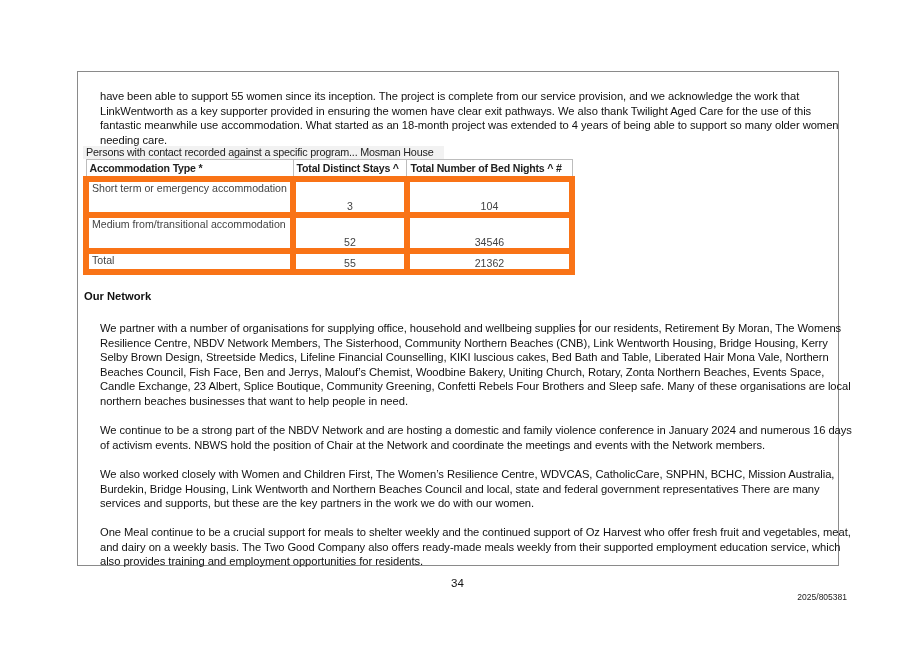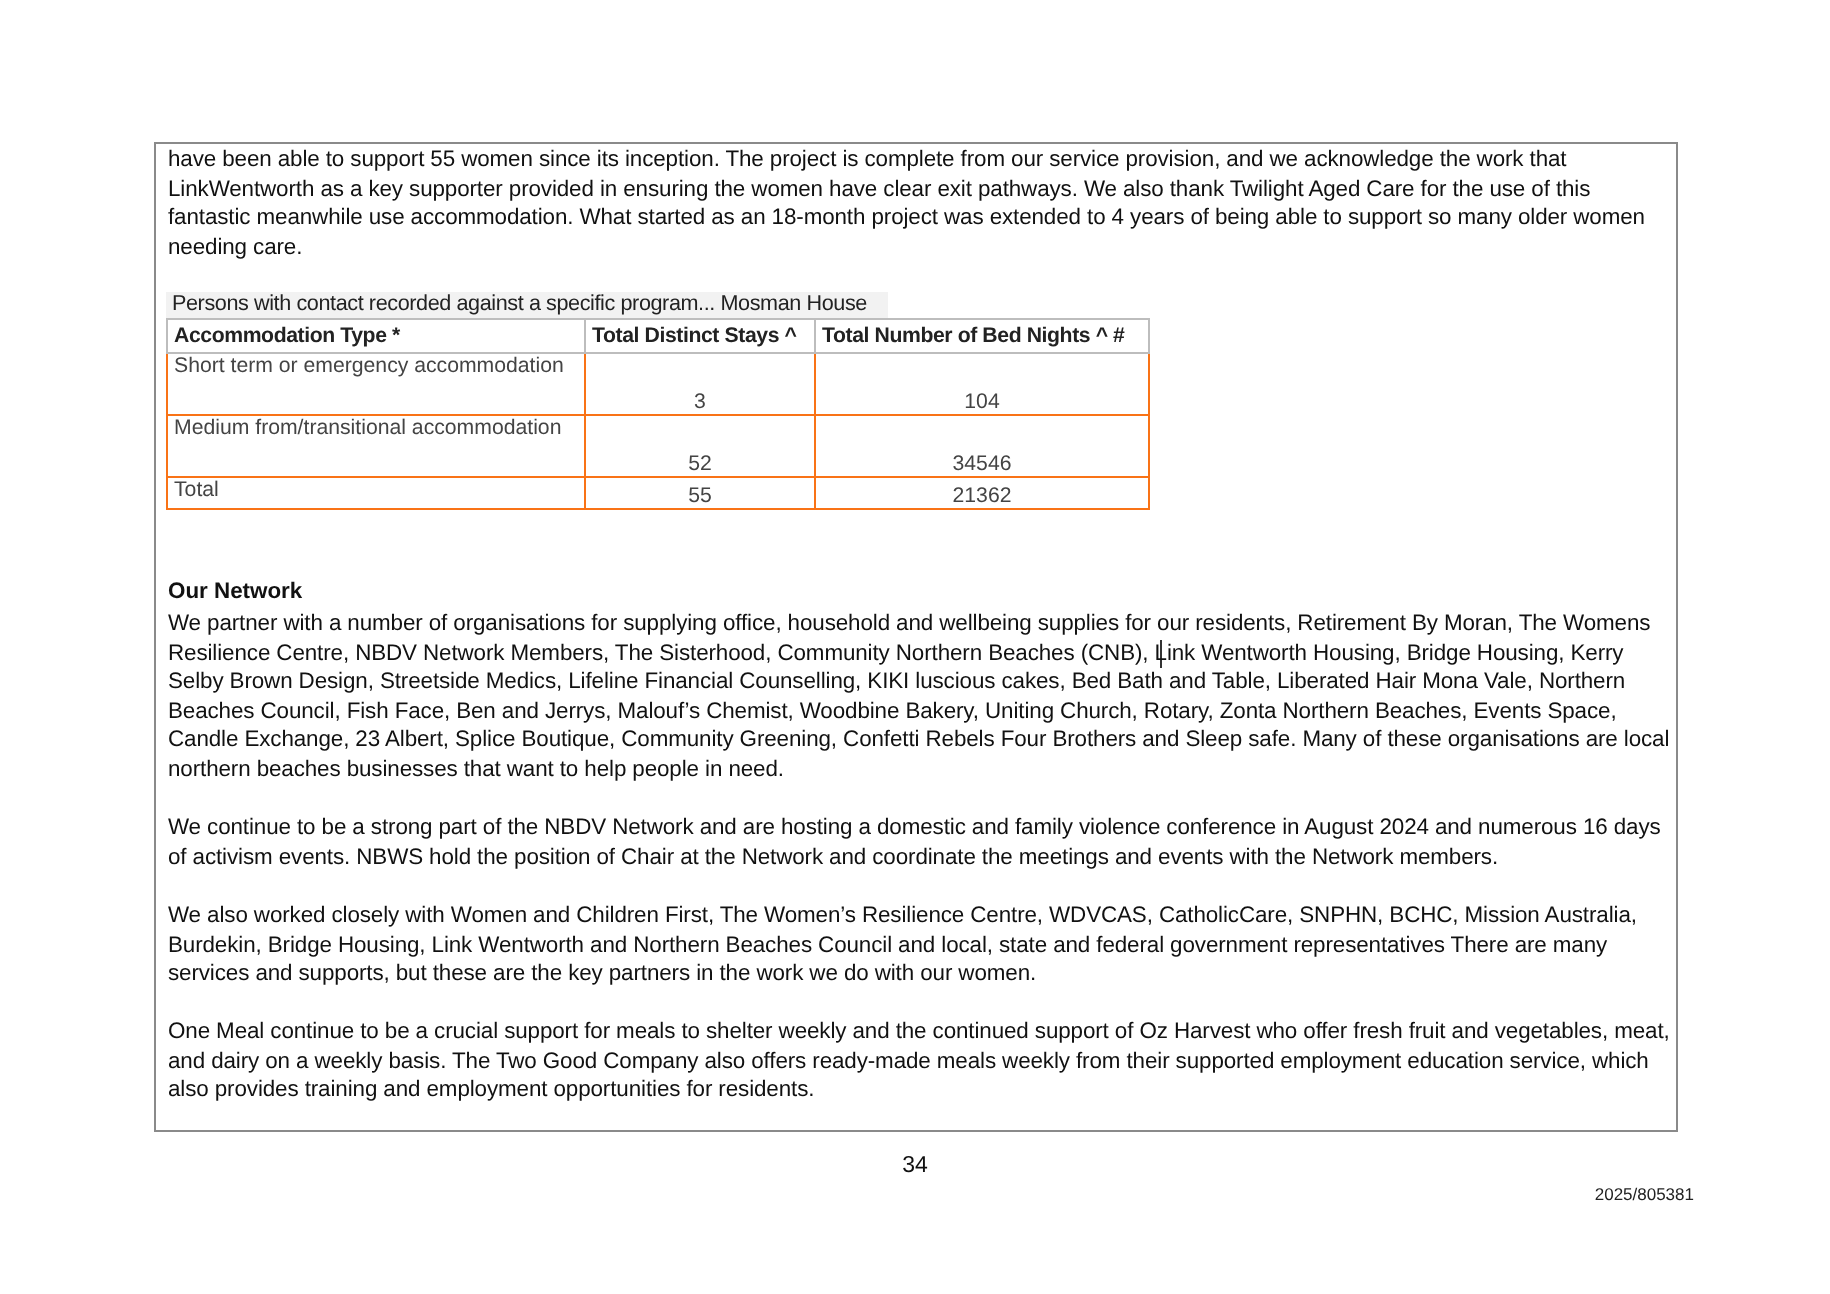--- a/index.html
+++ b/index.html
@@ -1,35 +1,35 @@
 <!DOCTYPE html>
 <html><head>
 <meta charset="utf-8">
 <style>
   html, body { margin: 0; padding: 0; background: #ffffff; }
   body { width: 915px; height: 647px; position: relative; overflow: hidden;
          font-family: "Liberation Sans", sans-serif; color: #111; }
   .page-box { position: absolute; left: 77px; top: 71px; width: 762px; height: 495px;
               border: 1px solid #8a8a8a; box-sizing: border-box; }
   .para { position: absolute; left: 6px; width: 752px; font-size: 11.2px; line-height: 14.6px;
-          margin: 0; letter-spacing: -0.05px; word-spacing: 0px; }
+          margin: 16px; letter-spacing: -0.05px; word-spacing: 0px; }
   .p1 { top: 1px; }
   .heading { position: absolute; left: 6px; top: 218px; font-size: 11.2px; font-weight: bold; margin: 0; }
   .p2 { top: 233px; }
   .p3 { top: 335px; }
   .p4 { top: 379px; }
   .p5 { top: 437px; }
 
   .tbl-wrap { position: absolute; left: 5px; top: 74px; width: 495px; }
   .tbl-caption { font-size: 10.8px; font-weight: normal; color: #222; line-height: 13px; height: 13px;
                  padding-left: 3px; letter-spacing: -0.2px; background: #f2f2f2; width: 358px; }
   table.acc { border-collapse: collapse; width: 492px; font-size: 10.6px; color: #444; }
   table.acc th { font-weight: bold; color: #222; border: 1px solid #bdbdbd; height: 16px; padding: 0 3px;
                  text-align: left; font-size: 10.6px; letter-spacing: -0.2px; margin-top: 27px; }
-  table.acc td { border: 1px solid #f97316; padding: 0 3px; vertical-align: top; }
+  table.acc td { border: 6px solid #f97316; padding: 0 3px; vertical-align: top; }
   table.acc td.num { text-align: center; vertical-align: bottom; }
   .row-tall td { height: 30px; }
   .row-total td { height: 15px; }
   .col1 { width: 202px; }
   .col2 { width: 108px; }
   .col3 { width: 160px; }
   .cursor-mark { position: absolute; left: 497px; top: 174px; width: 1px; height: 14px; background: #333; }
 
   .page-number { position: absolute; left: 0; width: 915px; top: 577px; text-align: center; font-size: 11.5px; }
   .doc-ref { position: absolute; right: 68px; top: 592px; font-size: 8.5px; color: #222; }
@@ -66,19 +66,19 @@
           <td class="num">55</td>
           <td class="num">21362</td>
         </tr>
       </tbody>
     </table>
     <div class="cursor-mark"></div>
   </div>
 
   <p class="heading">Our Network</p>
   <p class="para p2">We partner with a number of organisations for supplying office, household and wellbeing supplies for our residents, Retirement By Moran, The Womens Resilience Centre, NBDV Network Members, The Sisterhood, Community Northern Beaches (CNB), Link Wentworth Housing, Bridge Housing, Kerry Selby Brown Design, Streetside Medics, Lifeline Financial Counselling, KIKI luscious cakes, Bed Bath and Table, Liberated Hair Mona Vale, Northern Beaches Council, Fish Face, Ben and Jerrys, Malouf’s Chemist, Woodbine Bakery, Uniting Church, Rotary, Zonta Northern Beaches, Events Space, Candle Exchange, 23 Albert, Splice Boutique, Community Greening, Confetti Rebels Four Brothers and Sleep safe. Many of these organisations are local northern beaches businesses that want to help people in need.</p>
-  <p class="para p3">We continue to be a strong part of the NBDV Network and are hosting a domestic and family violence conference in August 2024 and numerous 16 days of activism events. NBWS hold the position of Chair at the Network and coordinate the meetings and events with the Network members.</p>
+  <p class="para p3">We continue to be a strong part of the NBDV Network and are hosting a domestic and family violence conference in January 2024 and numerous 16 days of activism events. NBWS hold the position of Chair at the Network and coordinate the meetings and events with the Network members.</p>
   <p class="para p5">One Meal continue to be a crucial support for meals to shelter weekly and the continued support of Oz Harvest who offer fresh fruit and vegetables, meat, and dairy on a weekly basis. The Two Good Company also offers ready-made meals weekly from their supported employment education service, which also provides training and employment opportunities for residents.</p>
   <p class="para p4">We also worked closely with Women and Children First, The Women’s Resilience Centre, WDVCAS, CatholicCare, SNPHN, BCHC, Mission Australia, Burdekin, Bridge Housing, Link Wentworth and Northern Beaches Council and local, state and federal government representatives There are many services and supports, but these are the key partners in the work we do with our women.</p>
 </div>
 
 <div class="page-number">34</div>
 <div class="doc-ref">2025/805381</div>
 
 </body></html>

